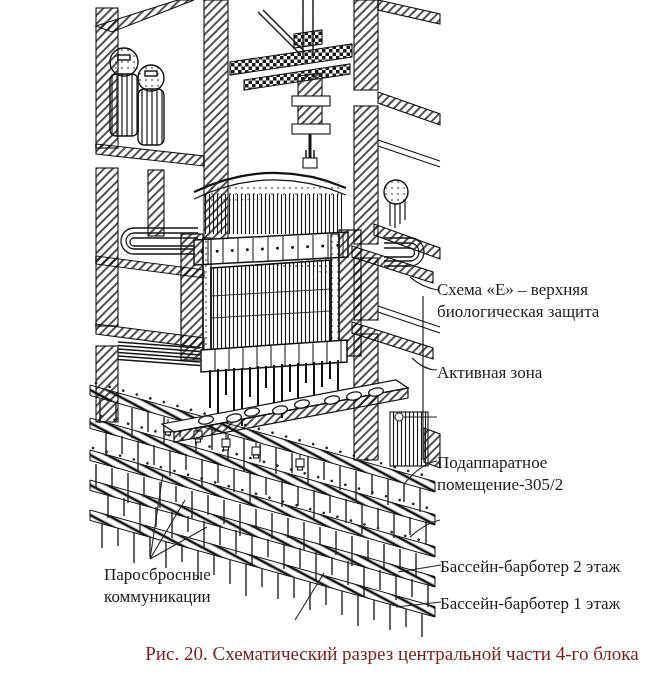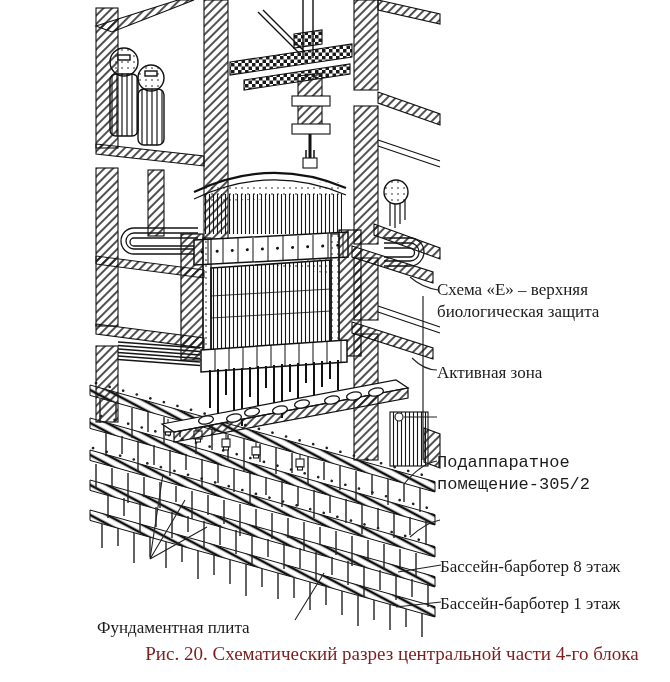--- a/index.html
+++ b/index.html
@@ -199,25 +199,25 @@
     <path d="M150,559 L163,474 M150,559 L185,500 M150,559 L207,527"></path>
     <path d="M295,620 L324,573"></path>
   </g>
 </svg>
 
 <div class="lbl" style="left:437px;top:279px;width:200px;">Схема «Е» – верхняя биологическая защита</div>
 
 <div class="lbl nowrap" style="left:437px;top:362px;">Активная зона</div>
 
 
-<div class="lbl" style="left:437px;top:452px;width:175px;font-family:Liberation Mono, monospace;">Подаппаратное помещение-305/2</div>
-
-
-<div class="lbl nowrap" style="left:440px;top:556px;">Бассейн-барботер 8 этаж</div>
+<div class="lbl" style="left:437px;top:452px;width:175px;">Подаппаратное помещение-305/2</div>
+
+
+<div class="lbl nowrap" style="left:440px;top:556px;">Бассейн-барботер 2 этаж</div>
 
 <div class="lbl nowrap" style="left:440px;top:593px;">Бассейн-барботер 1 этаж</div>
 
-
-<div class="lbl nowrap" style="left:97px;top:617px;">Фундаментная плита</div>
+<div class="lbl" style="left:104px;top:564px;width:150px;">Паросбросные коммуникации</div>
+
 
 <div class="caption">Рис. 20. Схематический разрез центральной части 4-го блока</div>
 
 </div>
 
 </body></html>

